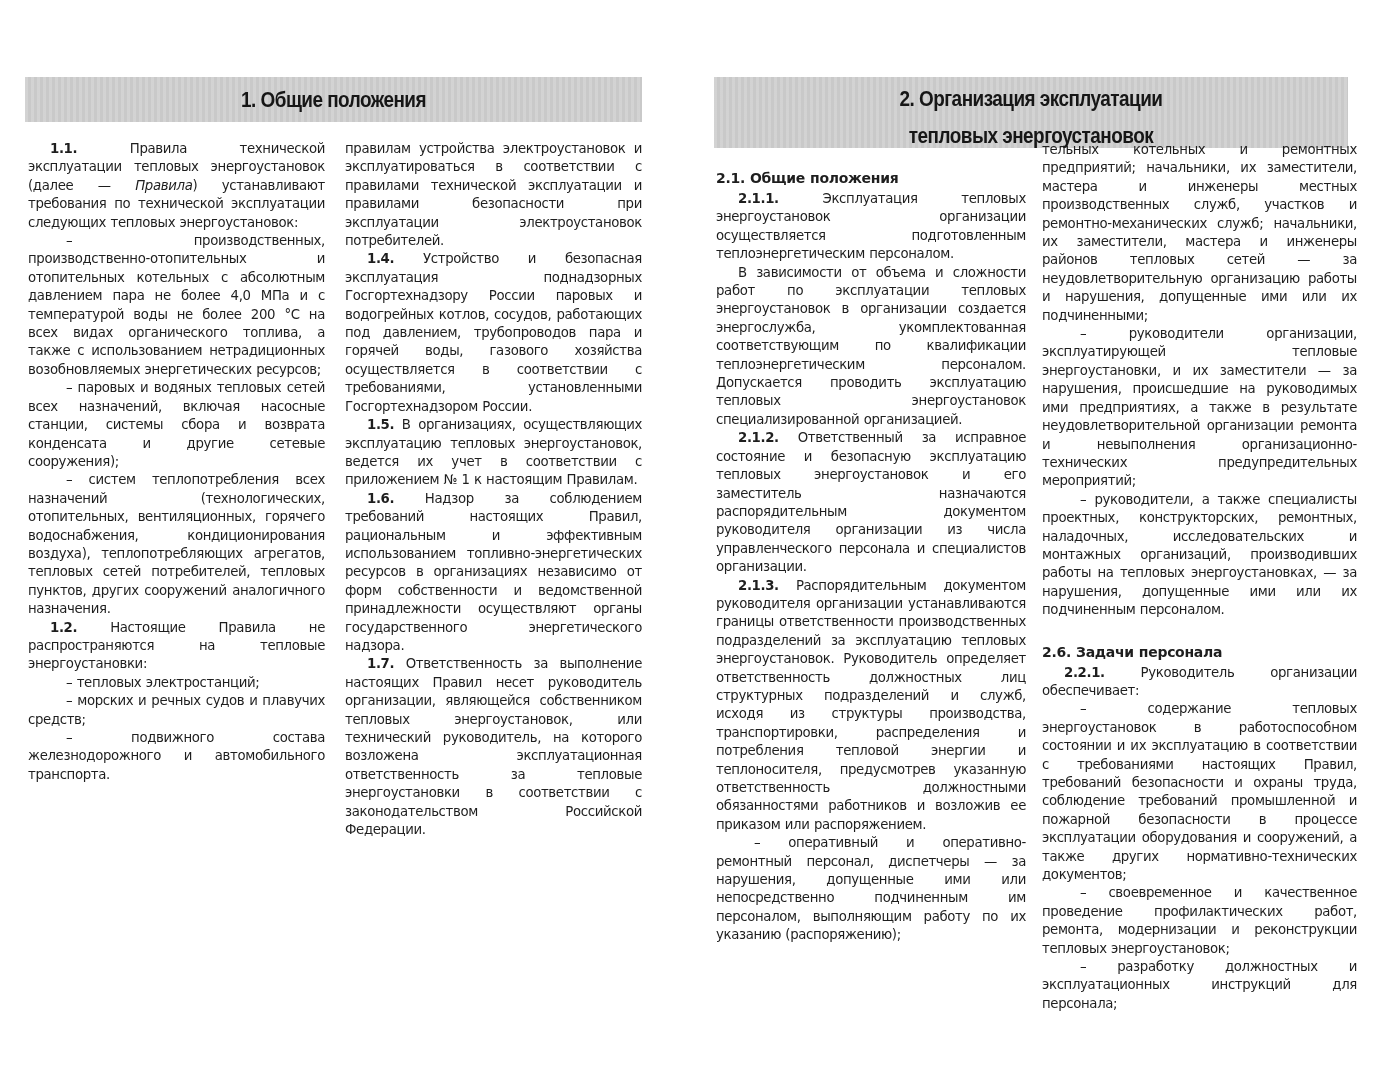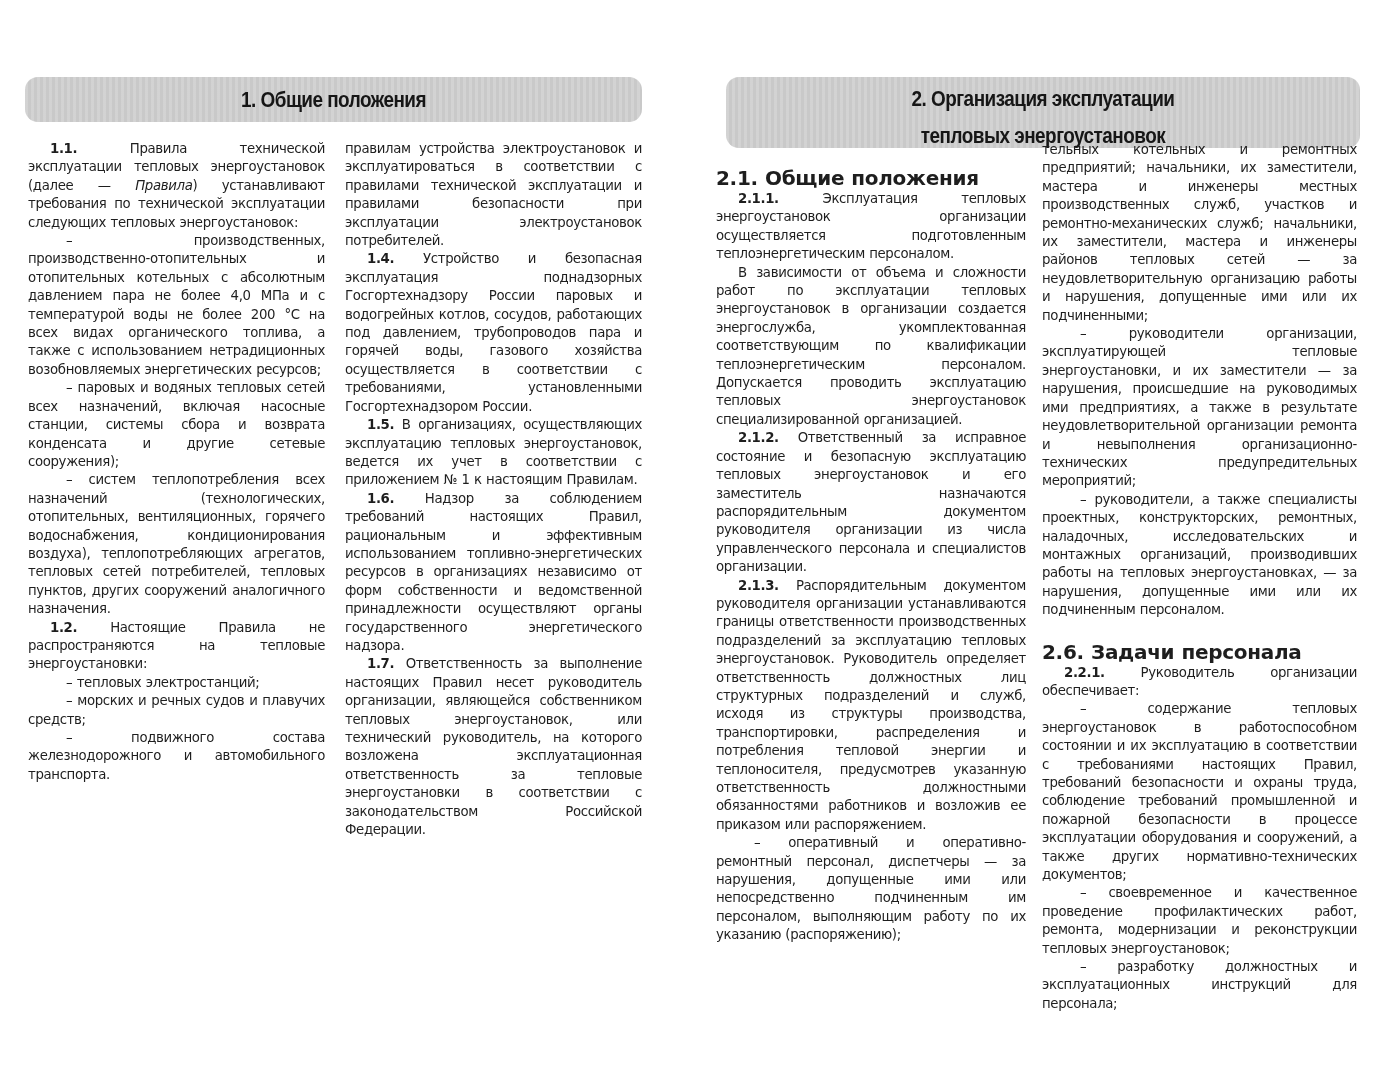--- a/index.html
+++ b/index.html
@@ -1,35 +1,35 @@
 <!DOCTYPE html>
 <html><head>
 <meta charset="utf-8">
 <style>
   html, body { margin:0; padding:0; background:#ffffff; }
   body { width:1373px; height:1080px; position:relative; overflow:hidden; font-family:"DejaVu Sans", sans-serif; color:#1e1e1e; }
   .page { position:absolute; top:0; height:1080px; }
   .page-left { left:0; width:680px; }
   .page-right { left:686px; width:687px; }
-  .banner { position:absolute; background:#cfcfcf; background-image:repeating-linear-gradient(90deg, rgba(255,255,255,0.08) 0 3px, rgba(0,0,0,0.03) 3px 6px);border-radius:13px; }
+  .banner { position:absolute; background:#cfcfcf; background-image:repeating-linear-gradient(90deg, rgba(255,255,255,0.08) 0 3px, rgba(0,0,0,0.03) 3px 6px); }
   .banner-left { left:25px; top:77px; width:617px; height:45px; }
-  .banner-right { left:40px; top:77px; width:634px; height:71px; }
+  .banner-right { left:28px; top:77px; width:634px; height:71px; }
   .banner-title { font-family:"Liberation Sans", sans-serif; font-weight:bold; font-size:22px; color:#161616; text-align:center; letter-spacing:-0.6px; transform:scaleX(0.86); }
   .banner-left .banner-title { line-height:45px; }
   .banner-right .banner-title { line-height:31px; padding-top:6px; }
   .col { position:absolute; font-size:13.3px; line-height:18.4px; text-align:justify; letter-spacing:-0.35px; word-spacing:0.5px; }
   .col p { margin:0; text-indent:22px; }
   .col p.cont { text-indent:0; }
   .col p.dash { text-indent:38px; }
   .col b.num { font-weight:bold; }
   .col-l1 { left:28px; top:140px; width:297px; }
   .col-l2 { left:345px; top:140px; width:297px; }
   .col-r1 { left:30px; top:168px; width:310px; }
   .col-r2 { left:356px; top:141px; width:315px; }
-  .subhead { font-weight:bold; font-size:20px; line-height:20px; margin:0 0 2px 0; text-indent:0 !important; letter-spacing:-0.3px; }
+  .subhead { font-weight:bold; font-size:14px; line-height:20px; margin:0 0 2px 0; text-indent:0 !important; letter-spacing:-0.3px; }
   .subhead.gap { margin-top:22px; }
 </style>
 </head>
 <body>
 
 <div class="page page-left">
   <div class="banner banner-left">
     <div class="banner-title">1. Общие положения</div>
   </div>
   <div class="col col-l1">

